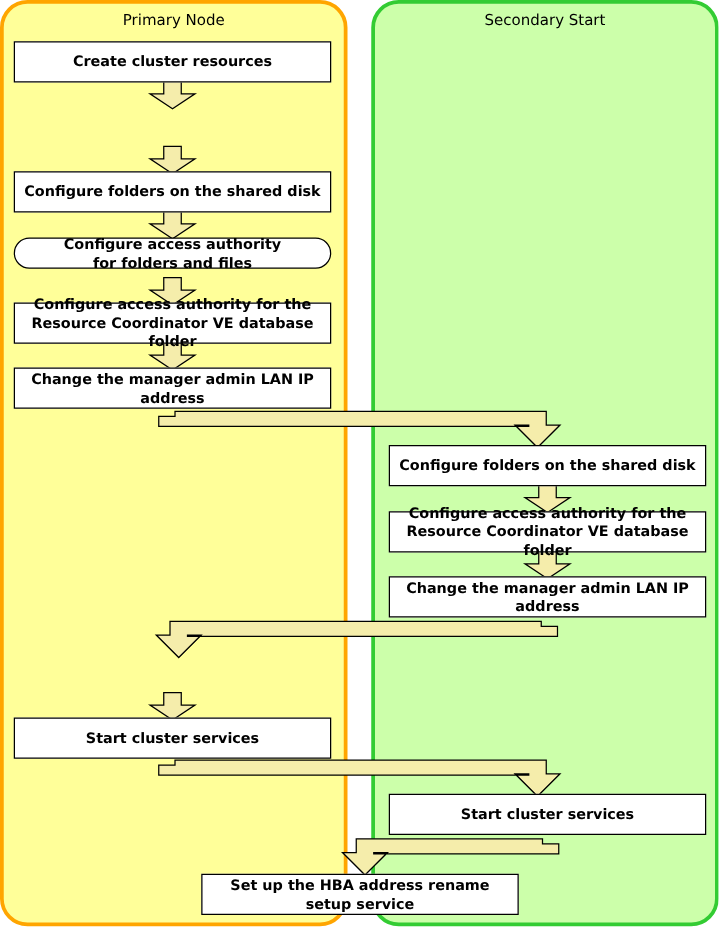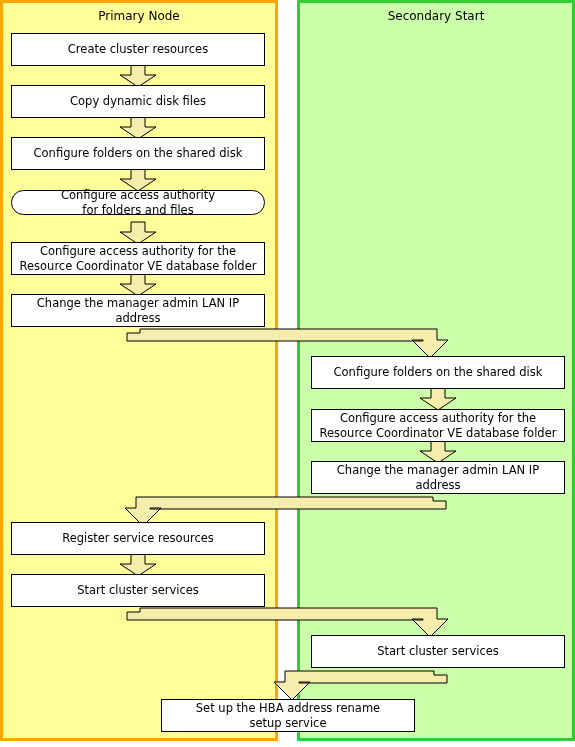--- a/index.html
+++ b/index.html
@@ -15,20 +15,21 @@
     width: 575px;
     height: 747px;
     background: #ffffff;
     overflow: hidden;
   }
 
   
   .panel {
     position: absolute;
     box-sizing: border-box;
+    border-radius: 22px;
   }
   #panel-primary {
     left: 0px;  top: 0px;
     width: 278px; height: 741px;
     background: #ffff99;
     border: 3px solid #ffa500;
   }
   #panel-secondary {
     left: 297px; top: 0px;
     width: 278px; height: 741px;
@@ -55,21 +56,21 @@
     display: flex;
     align-items: center;
     justify-content: center;
     text-align: center;
     font-size: 11.5px;
     color: #000000;
     line-height: 15px;
     z-index: 5;
     padding: 0 4px;
   }
-  .node span { display: block; white-space: pre-line; }
+  .node span { display: block; white-space: pre-line; font-weight: bold; }
 
   
   .arrow-down {
     position: absolute;
     z-index: 4;
   }
   .arrow-down svg { display: block; }
 
   
   .elbow {
@@ -88,45 +89,39 @@
   </div>
 
   <div class="panel" id="panel-secondary">
     <div class="panel-title">Secondary Start</div>
   </div>
 
   <div class="node" style="left:11px; top:33px; width:254px; height:33px;">
     <span>Create cluster resources</span>
   </div>
 
-  <div class="node" style="left:11px; top:85px; width:254px; height:33px;">
-    <span>Copy dynamic disk files</span>
-  </div>
 
   <div class="node" style="left:11px; top:137px; width:254px; height:33px;">
     <span>Configure folders on the shared disk</span>
   </div>
 
   <div class="node" style="left:11px; top:190px; width:254px; height:25px;border-radius:13px;">
     <span>Configure access authority
 for folders and files</span>
   </div>
 
   <div class="node" style="left:11px; top:242px; width:254px; height:33px;">
     <span>Configure access authority for the
 Resource Coordinator VE database folder</span>
   </div>
 
   <div class="node" style="left:11px; top:294px; width:254px; height:33px;">
     <span>Change the manager admin LAN IP address</span>
   </div>
 
-  <div class="node" style="left:11px; top:522px; width:254px; height:33px;">
-    <span>Register service resources</span>
-  </div>
 
   <div class="node" style="left:11px; top:574px; width:254px; height:33px;">
     <span>Start cluster services</span>
   </div>
 
   <div class="node" style="left:311px; top:356px; width:254px; height:33px;">
     <span>Configure folders on the shared disk</span>
   </div>
 
   <div class="node" style="left:311px; top:409px; width:254px; height:33px;">

